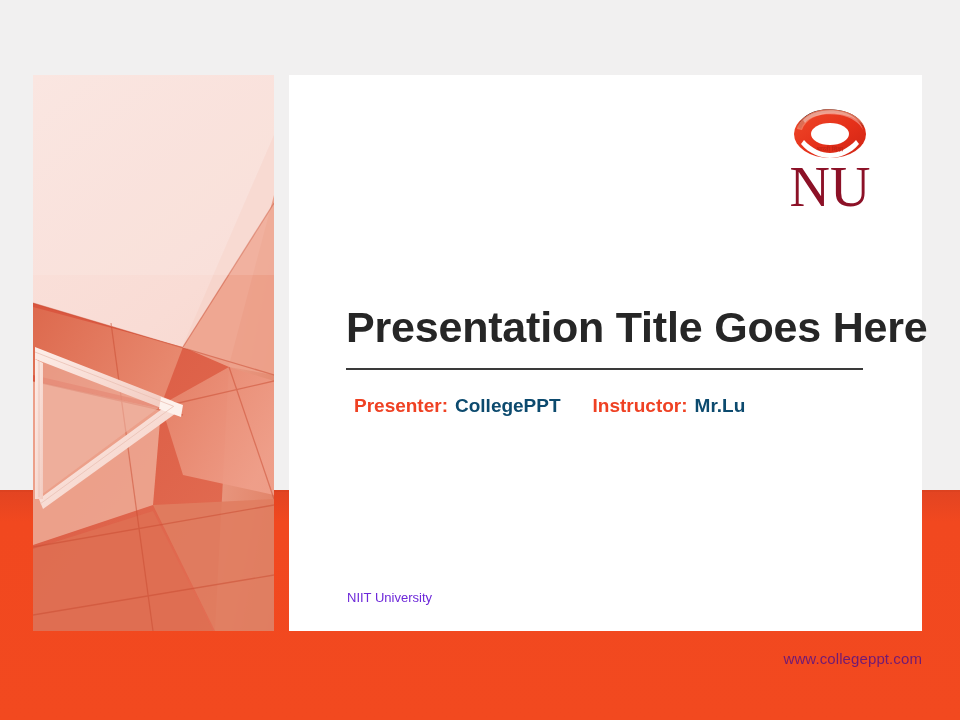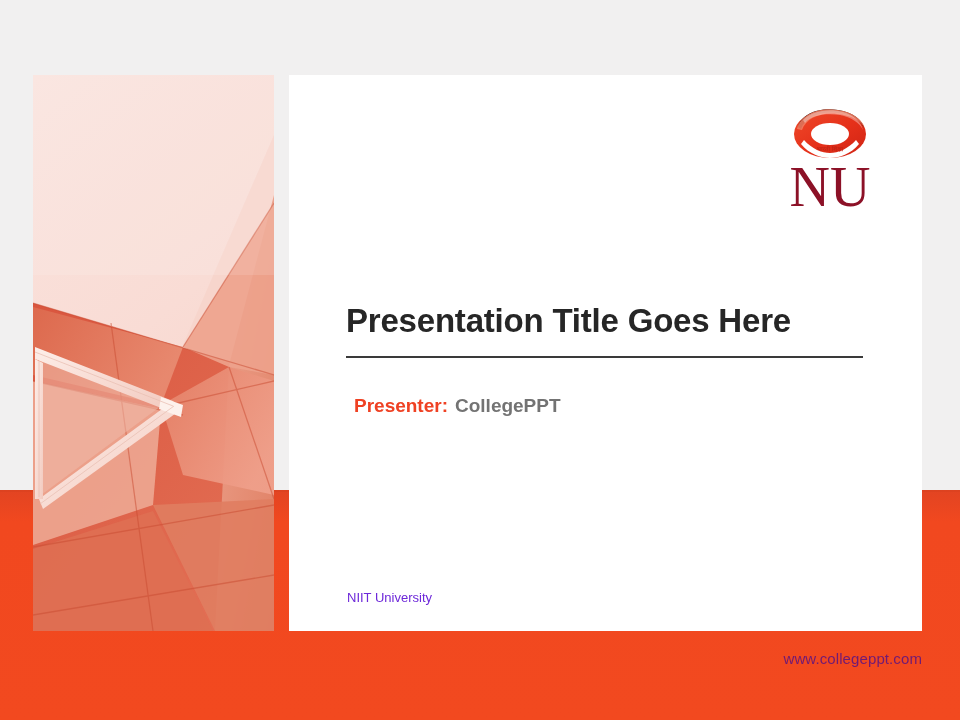--- a/index.html
+++ b/index.html
@@ -87,21 +87,21 @@
 
   
   .title-block {
     position: absolute;
     left: 57px;
     top: 227px;
     width: 518px;
   }
   .slide-title {
     margin: 0;
-    font-size: 33px;
+    font-size: 43px;
     font-weight: bold;
     color: #262626;
     letter-spacing: -0.2px;
     line-height: 1.18;
     white-space: nowrap;
   }
   .title-rule {
     margin-top: 15px;
     width: 517px;
     height: 0;
@@ -116,21 +116,21 @@
     display: flex;
     align-items: baseline;
     font-size: 19px;
     font-weight: bold;
     white-space: nowrap;
     margin-left: 8px;
   }
   .credit-group { display: flex; align-items: baseline; }
   .credit-gap { width: 32px; }
   .credit-label { color: #ef4123; }
-  .credit-value { color: #737373; margin-left: 7px; }
+  .credit-value { color: #0c4a6e; margin-left: 7px; }
 
   
   .org-name {
     position: absolute;
     left: 58px;
     top: 515px;
     font-size: 13px;
     color: #6d28d9;
     font-weight: normal;
     white-space: nowrap;
@@ -259,20 +259,24 @@
       <h1 class="slide-title">Presentation Title Goes Here</h1>
       <div class="title-rule"></div>
     </div>
 
     <div class="credits">
       <div class="credit-group">
         <span class="credit-label">Presenter:</span>
         <span class="credit-value">CollegePPT</span>
       </div>
       <div class="credit-gap"></div>
+      <div class="credit-group">
+        <span class="credit-label">Instructor:</span>
+        <span class="credit-value">Mr.Lu</span>
+      </div>
     </div>
 
     <div class="org-name">NIIT University</div>
   </div>
 
   <div class="footer-url">www.collegeppt.com</div>
 
 </div>
 
 </body></html>

